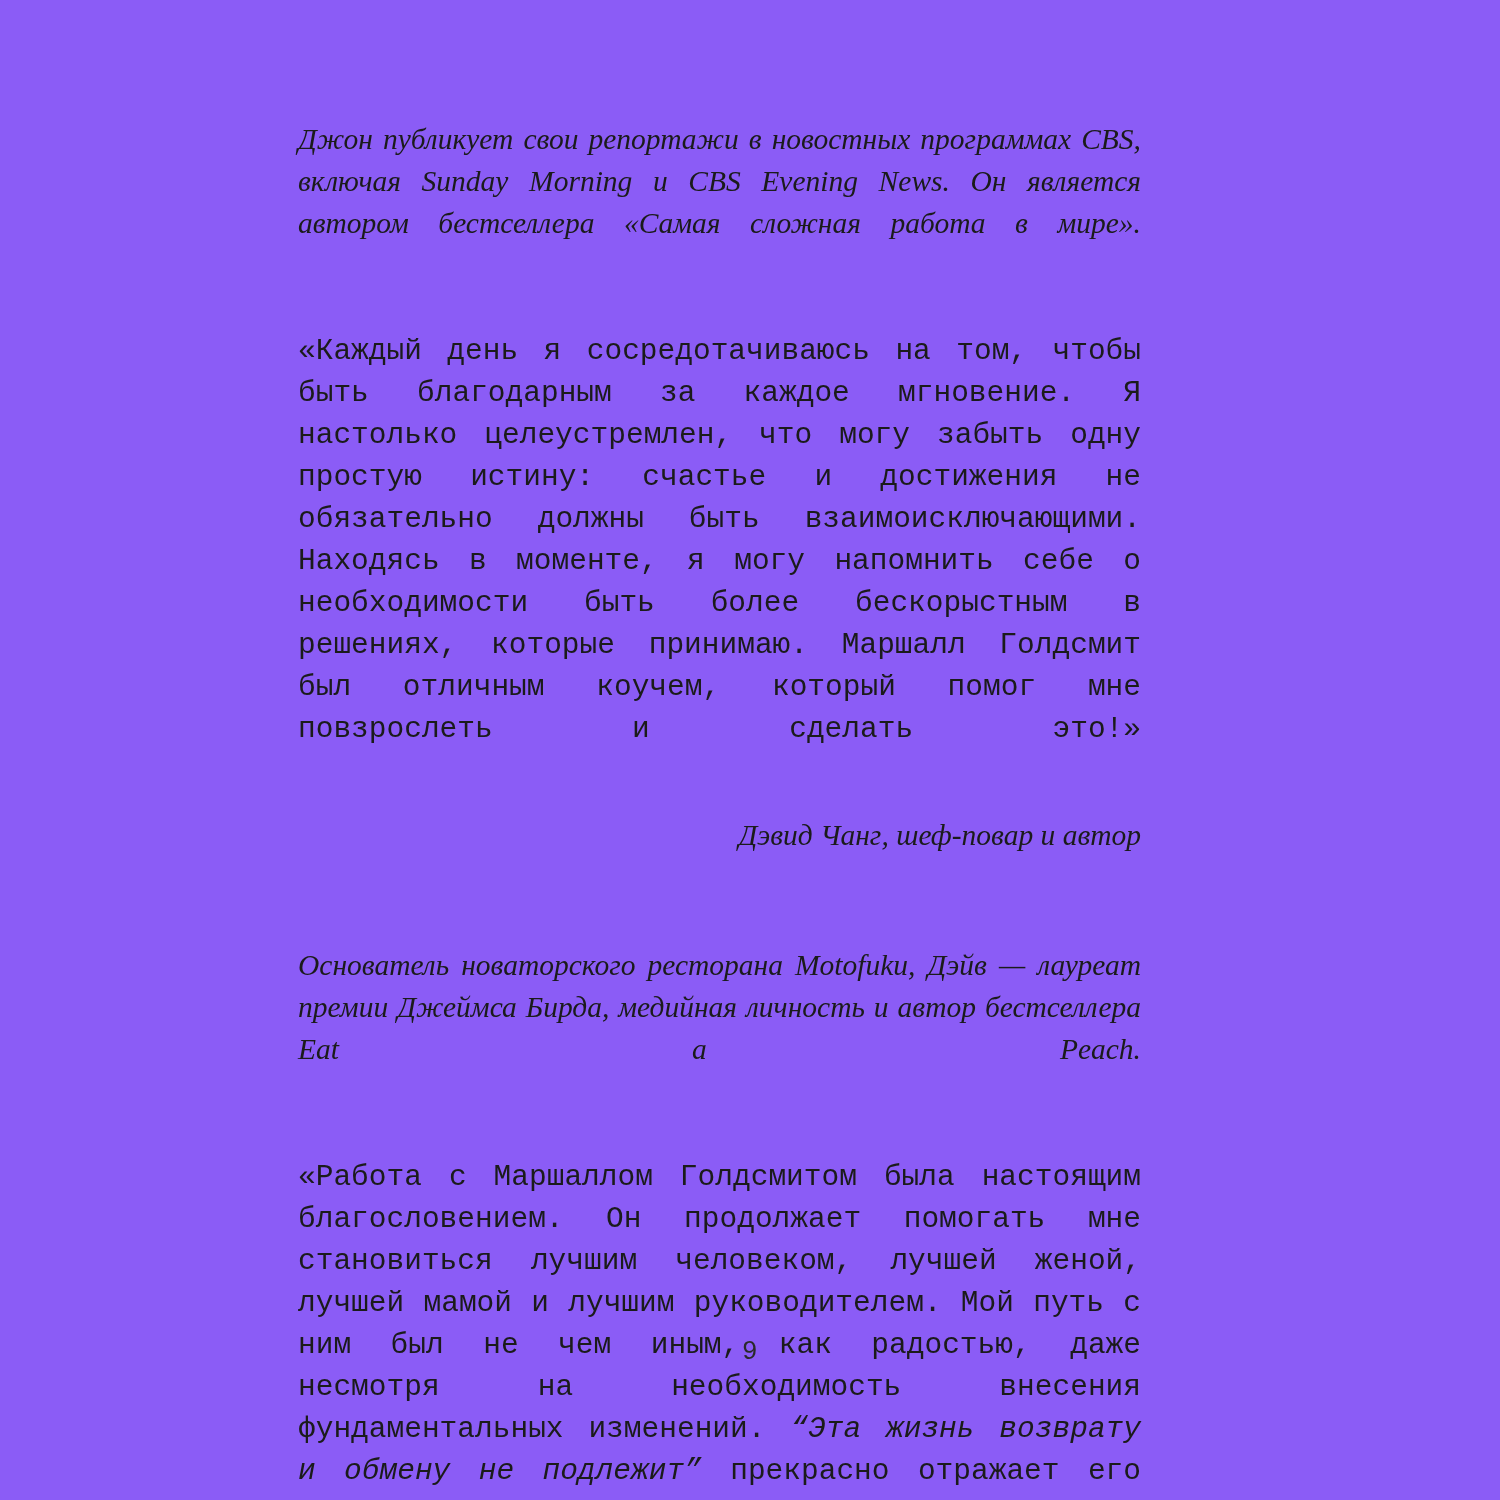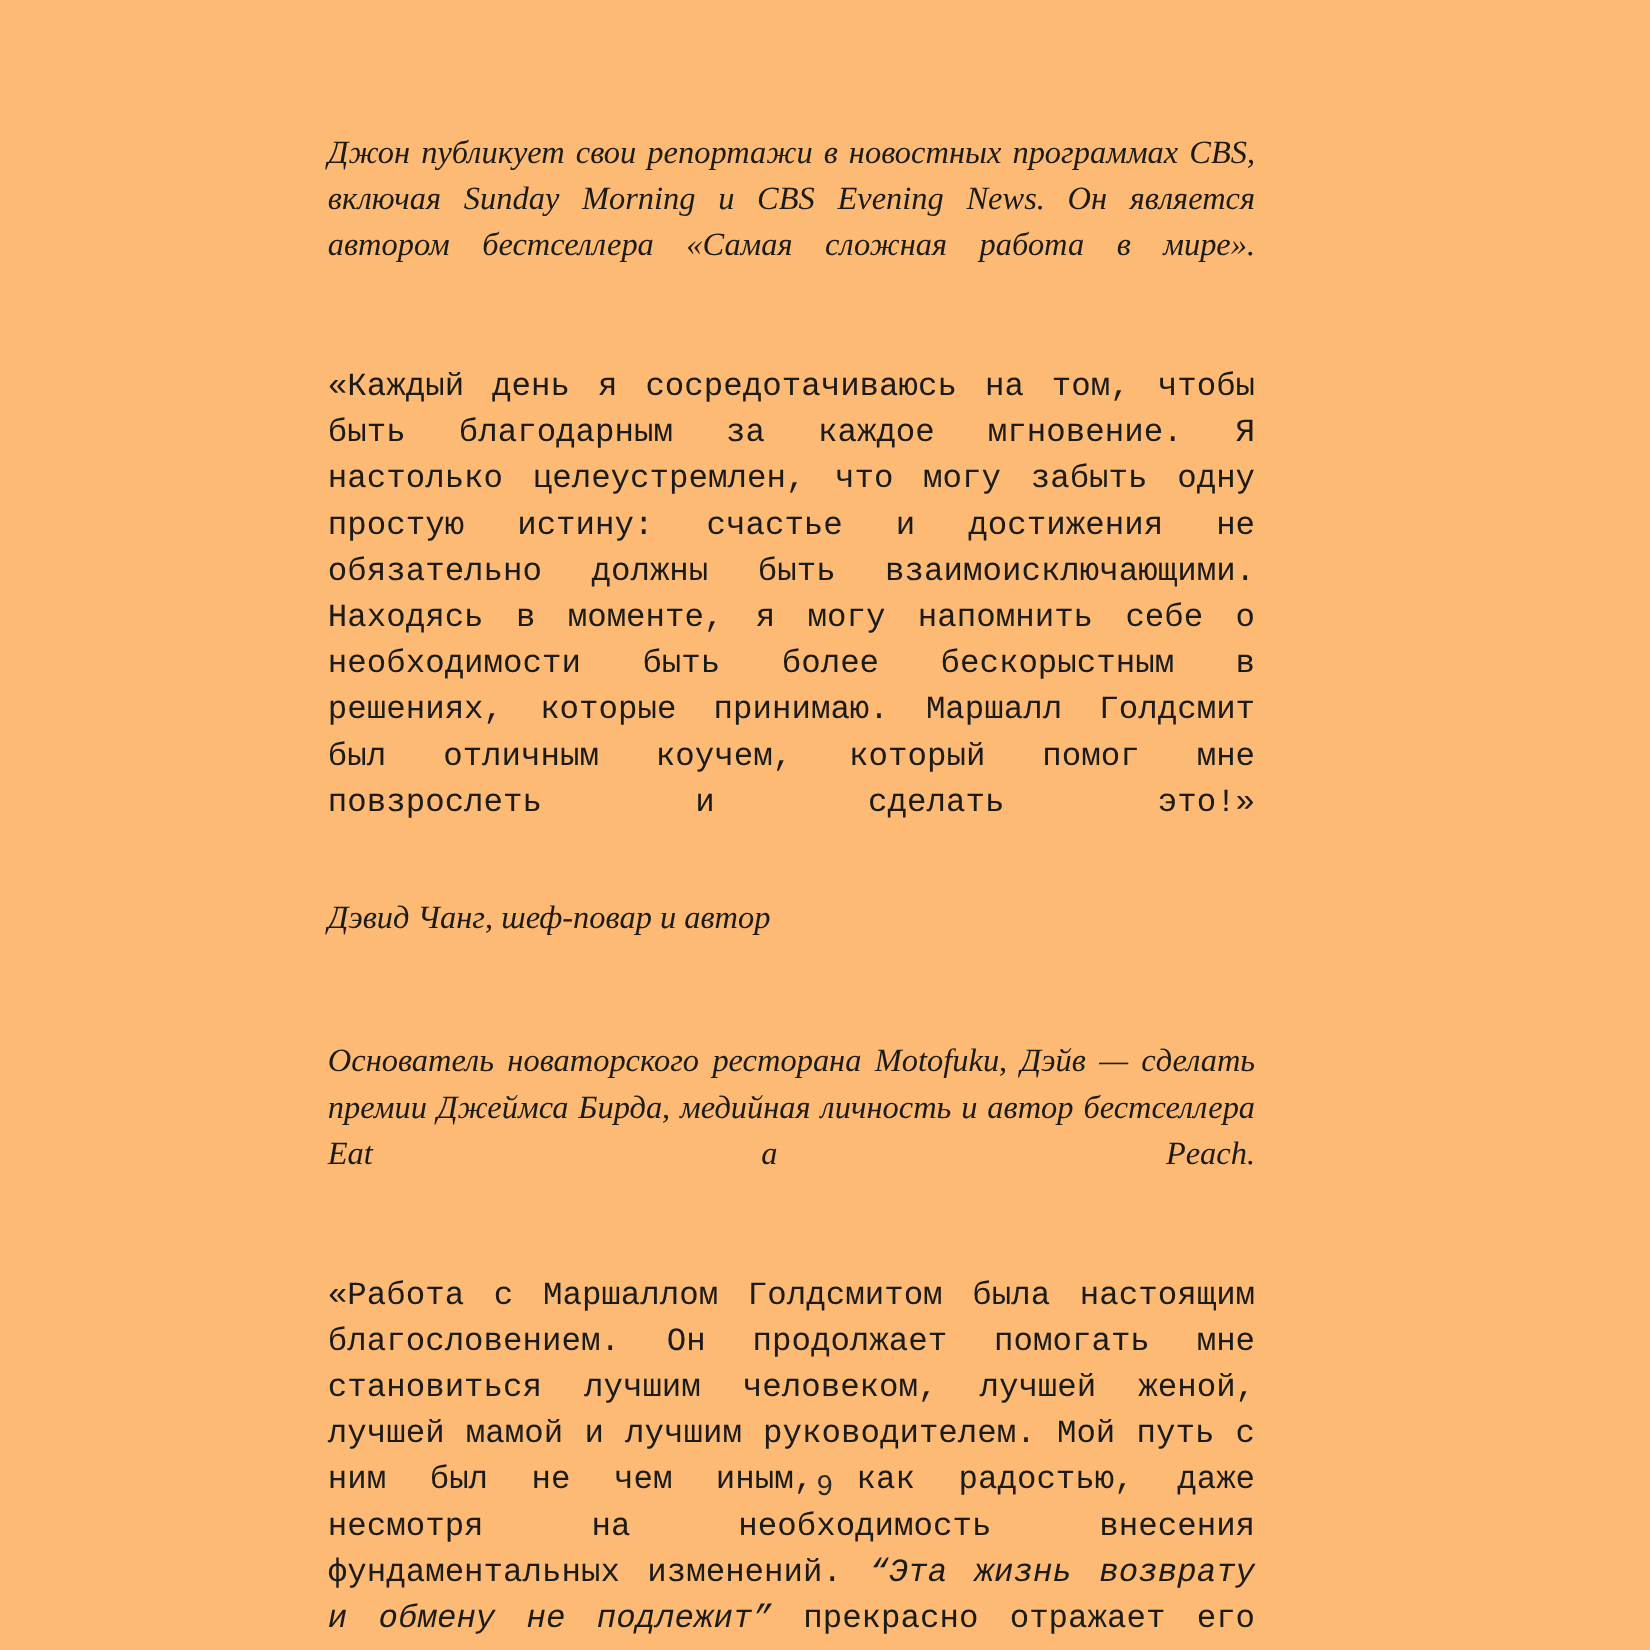--- a/index.html
+++ b/index.html
@@ -5,21 +5,21 @@
 <style>
   html, body {
     margin: 0;
     padding: 0;
     background: #ffffff;
   }
   .page {
     position: relative;
     width: 1500px;
     height: 1500px;
-    background: #fdba74;
+    background: #8b5cf6;
     box-sizing: border-box;
     overflow: hidden;
   }
   .text-column {
     position: absolute;
     left: 298px;
     top: 118px;
     width: 843px;
   }
   
@@ -46,20 +46,21 @@
   .para .inline-italic {
     font-style: italic;
   }
   
   .attribution {
     font-family: "Liberation Serif", "DejaVu Serif", serif;
     font-style: italic;
     font-size: 29.5px;
     line-height: 42px;
     color: #1b1b1b;
+    text-align: right;
     margin: 0;
   }
   .attribution .attr-line {
     display: block;
   }
   .gap-md { height: 44px; }
   .gap-lg { height: 88px; }
   .gap-xs { height: 22px; }
   
   .folio {
@@ -94,21 +95,21 @@
     <p class="para upright">«Каждый день я сосредотачиваюсь на том, чтобы быть благодарным за каждое мгновение. Я настолько целеустремлен, что могу забыть одну простую истину: счастье и достижения не обязательно должны быть взаимоисключающими. Находясь в моменте, я могу напомнить себе о необходимости быть более бескорыстным в решениях, которые принимаю. Маршалл Голдсмит был отличным коучем, который помог мне повзрослеть и сделать это!»</p>
 
     <div class="gap-xs"></div>
 
     <div class="attribution">
       <span class="attr-line">Дэвид Чанг, шеф-повар и автор</span>
     </div>
 
     <div class="gap-lg"></div>
 
-    <p class="para italic">Основатель новаторского ресторана Motofuku, Дэйв — сделать премии Джеймса Бирда, медийная личность и автор бестселлера Eat a Peach.</p>
+    <p class="para italic">Основатель новаторского ресторана Motofuku, Дэйв — лауреат премии Джеймса Бирда, медийная личность и автор бестселлера Eat a Peach.</p>
 
     <div class="gap-md"></div>
 
     <p class="para upright"><span>«Работа с Маршаллом Голдсмитом была настоящим благословением. Он продолжает помогать мне становиться лучшим человеком, лучшей женой, лучшей мамой и лучшим руководителем. Мой путь с ним был не чем иным, как радостью, даже несмотря на необходимость внесения фундаментальных изменений. </span><span class="inline-italic">“Эта жизнь возврату и обмену не подлежит”</span><span> прекрасно отражает его дух и то влияние, которое он оказал на многих из нас».</span></p>
 
     <div class="gap-xs"></div>
 
     <div class="attribution">
       <span class="attr-line">Айша Эванс, генеральный директор компании —</span>
 

